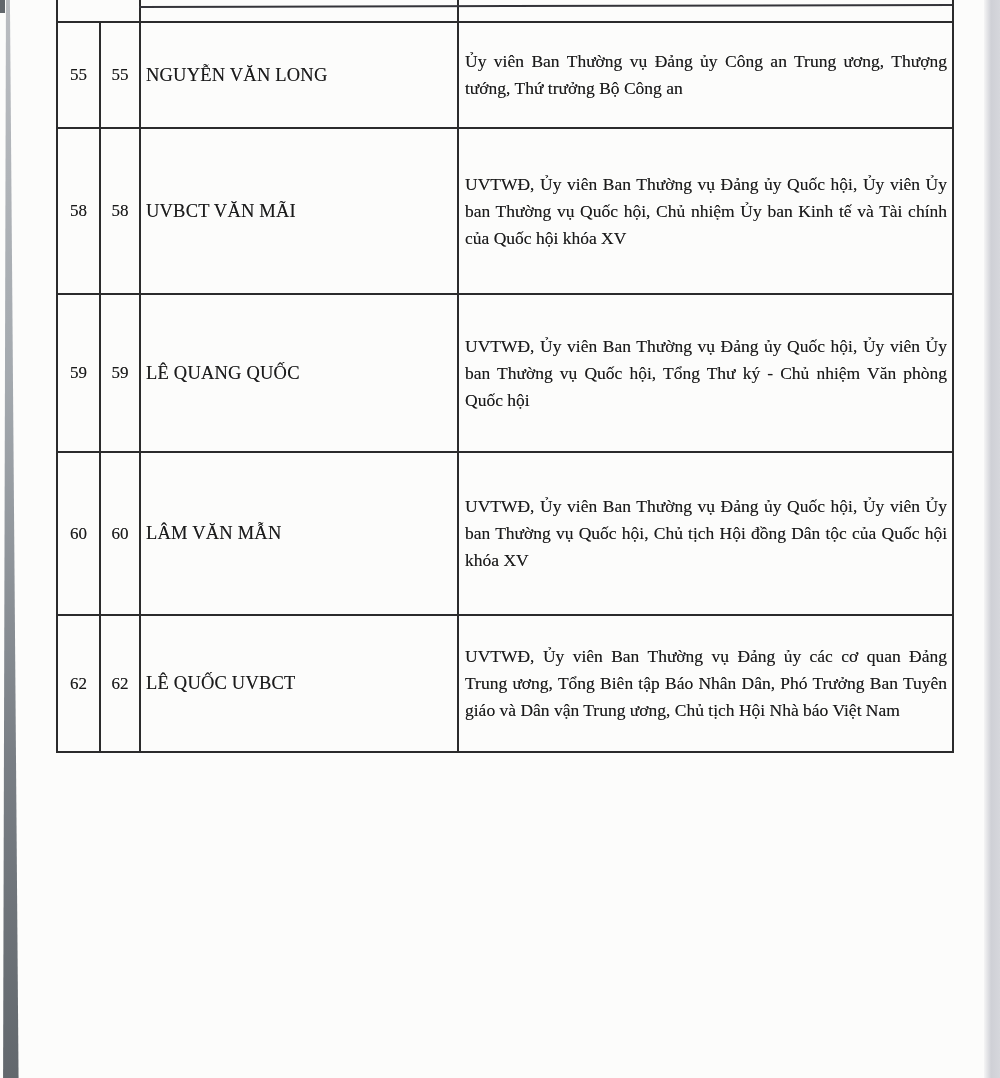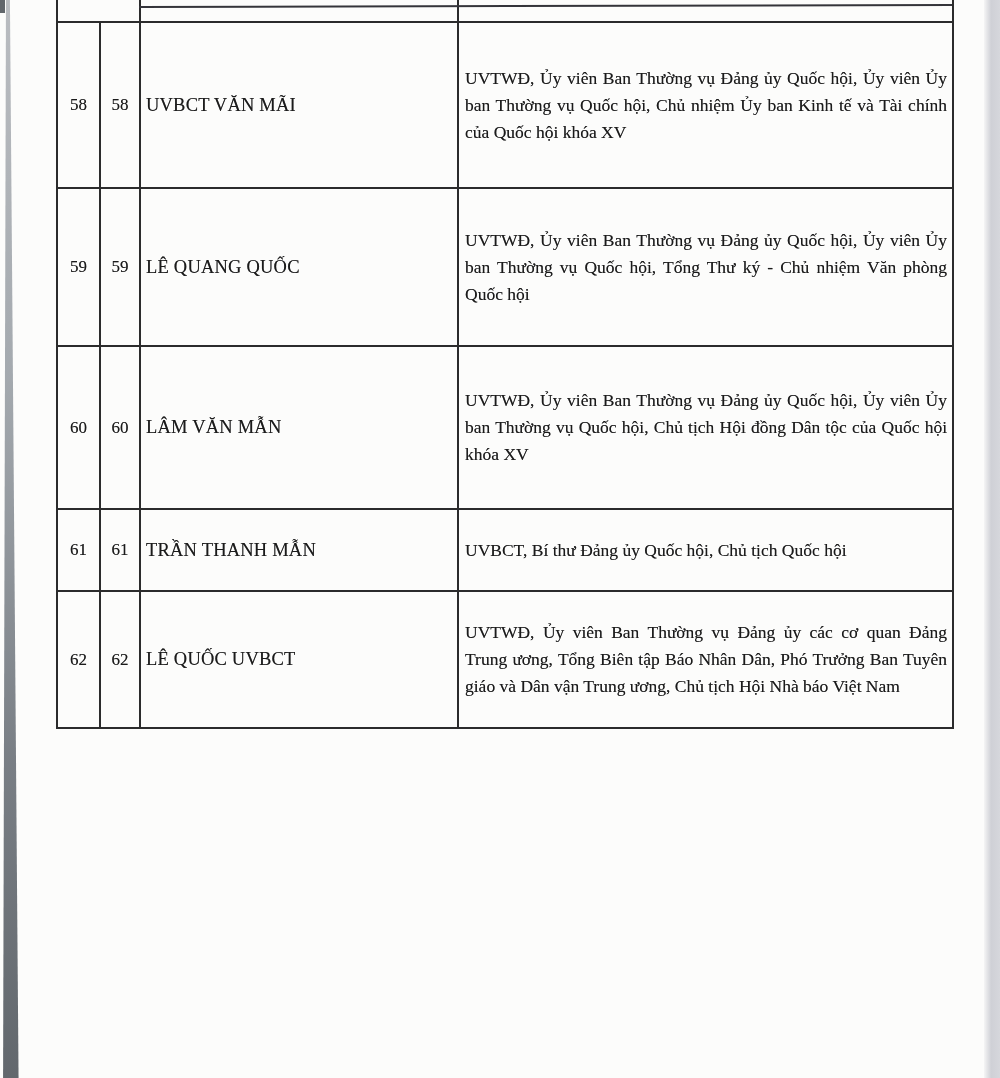--- a/index.html
+++ b/index.html
@@ -75,20 +75,26 @@
         <col style="width:495px">
     </colgroup>
 
     <tbody>
         <tr class="rtop">
       <td colspan="2"></td>
       <td></td>
       <td></td>
     </tr>
 
+    <tr class="r0">
+      <td class="num">55</td>
+      <td class="num">55</td>
+      <td class="name">NGUYỄN VĂN LONG</td>
+      <td class="pos">Ủy viên Ban Thường vụ Đảng ủy Công an Trung ương, Thượng tướng, Thứ trưởng Bộ Công an</td>
+    </tr>
 
 
 
     <tr class="r3">
       <td class="num">58</td>
       <td class="num">58</td>
       <td class="name">UVBCT VĂN MÃI</td>
       <td class="pos">UVTWĐ, Ủy viên Ban Thường vụ Đảng ủy Quốc hội, Ủy viên Ủy ban Thường vụ Quốc hội, Chủ nhiệm Ủy ban Kinh tế và Tài chính của Quốc hội khóa XV</td>
     </tr>
 
@@ -99,26 +105,20 @@
       <td class="pos">UVTWĐ, Ủy viên Ban Thường vụ Đảng ủy Quốc hội, Ủy viên Ủy ban Thường vụ Quốc hội, Tổng Thư ký - Chủ nhiệm Văn phòng Quốc hội</td>
     </tr>
 
     <tr class="r5">
       <td class="num">60</td>
       <td class="num">60</td>
       <td class="name">LÂM VĂN MẪN</td>
       <td class="pos">UVTWĐ, Ủy viên Ban Thường vụ Đảng ủy Quốc hội, Ủy viên Ủy ban Thường vụ Quốc hội, Chủ tịch Hội đồng Dân tộc của Quốc hội khóa XV</td>
     </tr>
 
-    <tr class="r6">
-      <td class="num">61</td>
-      <td class="num">61</td>
-      <td class="name">TRẦN THANH MẪN</td>
-      <td class="pos">UVBCT, Bí thư Đảng ủy Quốc hội, Chủ tịch Quốc hội</td>
-    </tr>
 
     <tr class="r7">
       <td class="num">62</td>
       <td class="num">62</td>
       <td class="name">LÊ QUỐC UVBCT</td>
       <td class="pos">UVTWĐ, Ủy viên Ban Thường vụ Đảng ủy các cơ quan Đảng Trung ương, Tổng Biên tập Báo Nhân Dân, Phó Trưởng Ban Tuyên giáo và Dân vận Trung ương, Chủ tịch Hội Nhà báo Việt Nam</td>
     </tr>
   </tbody>
     </table>
 

